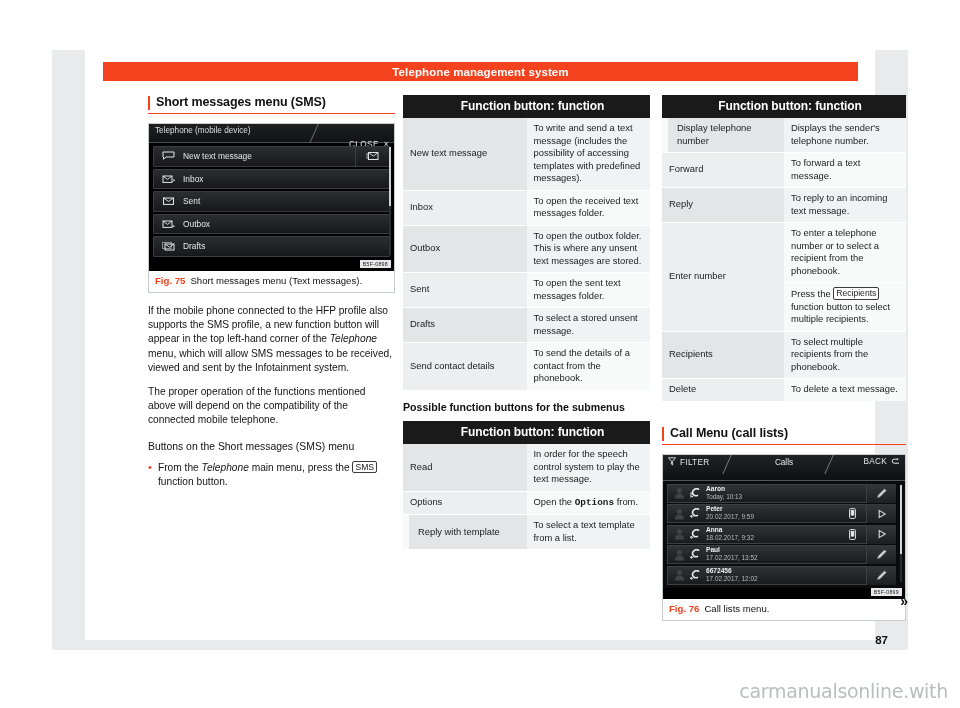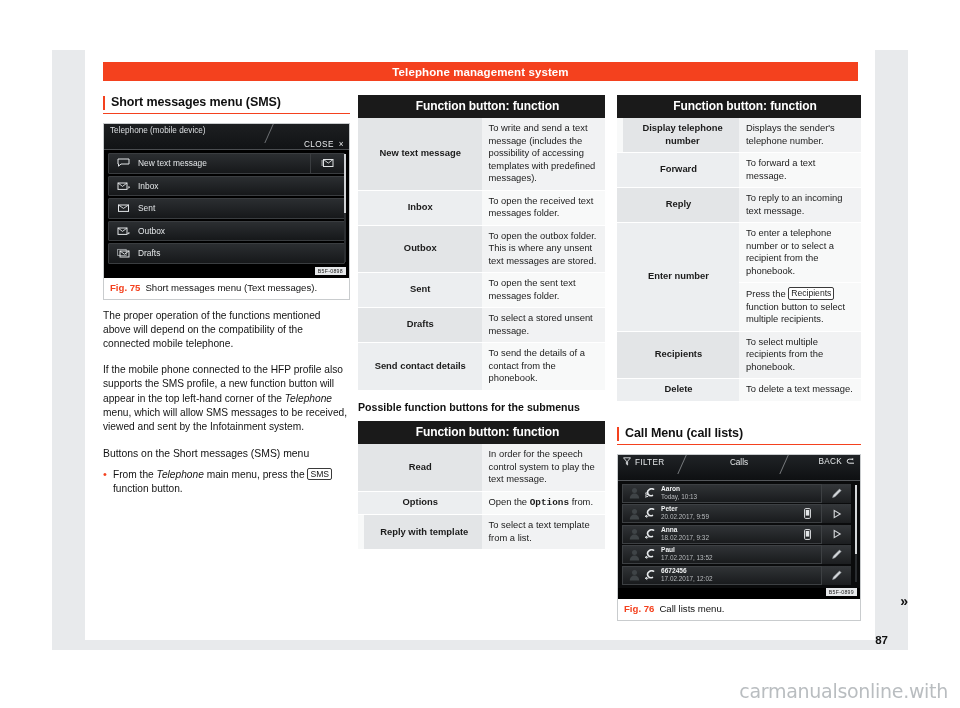--- a/index.html
+++ b/index.html
@@ -40,20 +40,21 @@
     letter-spacing: .1px;
     display: flex;
     align-items: center;
     justify-content: center;
   }
 
   
   .col {
     position: absolute;
     top: 95px;
+    margin-left: 45px;
   }
   .col-left  { left: 103px;  width: 247px; }
   .col-mid   { left: 358px;  width: 247px; }
   .col-right { left: 617px;  width: 244px; }
 
   
   .sec-head {
     position: relative;
     font-size: 12.5px;
     font-weight: bold;
@@ -75,21 +76,21 @@
   .figure-box {
     border: 1px solid #c9ccce;
     background: #fff;
   }
   .mmi {
     background: #000;
     position: relative;
     overflow: hidden;
   }
   .mmi-top {
-    height: 26px;
+    height: 19px;
     position: relative;
     background: linear-gradient(#1d1f21, #111315);
     border-bottom: 1px solid #4a4d50;
   }
   .mmi-top .t-label {
     position: absolute; left: 6px; top: 2px;
     font-size: 8.2px; color: #dcdfe2;
   }
   .mmi-top .t-right {
     position: absolute; right: 5px; top: 16px;
@@ -217,24 +218,23 @@
   }
   table.fn td {
     font-size: 9.4px;
     line-height: 1.33;
     color: #1b1b1b;
     padding: 4px 6px 5px 7px;
     vertical-align: middle;
     border-bottom: 1px solid #ffffff;
   }
   table.fn td.k {
-    font-weight: bold;
+    font-weight: normal;
     width: 38%;
     background: #e3e5e7;
-    text-align: center;
   }
   table.fn td.v { background: #f1f2f3; }
   table.fn tr.alt td.k { background: #eceef0; }
   table.fn tr.alt td.v { background: #f8f9f9; }
   table.fn td.k.indent { padding-left: 15px; }
   table.fn td.k.indent::before {
     content: "";
     position: absolute;
     left: 0; top: 0; bottom: 0;
     width: 6px;
@@ -428,23 +428,23 @@
             </div>
         </div>
         <div style="height:12px"></div>
         <div class="mmi-code">B5F-0898</div>
       </div>
       <div class="fig-cap">
         <span class="fignum">Fig. 75</span><span>Short messages menu (Text messages).</span>
       </div>
     </div>
 
+    <p class="body first"><span>If the mobile phone connected to the HFP profile also supports the SMS profile, a new function button will appear in the top left-hand corner of the </span><i class="it">Telephone</i><span> menu, which will allow SMS messages to be received, viewed and sent by the Infotainment system.</span></p>
+
     <p class="body">The proper operation of the functions mentioned above will depend on the compatibility of the connected mobile telephone.</p>
-
-    <p class="body first"><span>If the mobile phone connected to the HFP profile also supports the SMS profile, a new function button will appear in the top left-hand corner of the </span><i class="it">Telephone</i><span> menu, which will allow SMS messages to be received, viewed and sent by the Infotainment system.</span></p>
 
     <div class="sub-head">Buttons on the Short messages (SMS) menu</div>
 
     <div class="bullet"><span>From the </span><i class="it">Telephone</i><span> main menu, press the </span><span class="keycap">SMS</span><span> function button.</span></div>
   </div>
 
   <div class="col col-mid">
 
     <table class="fn">
       <thead>

